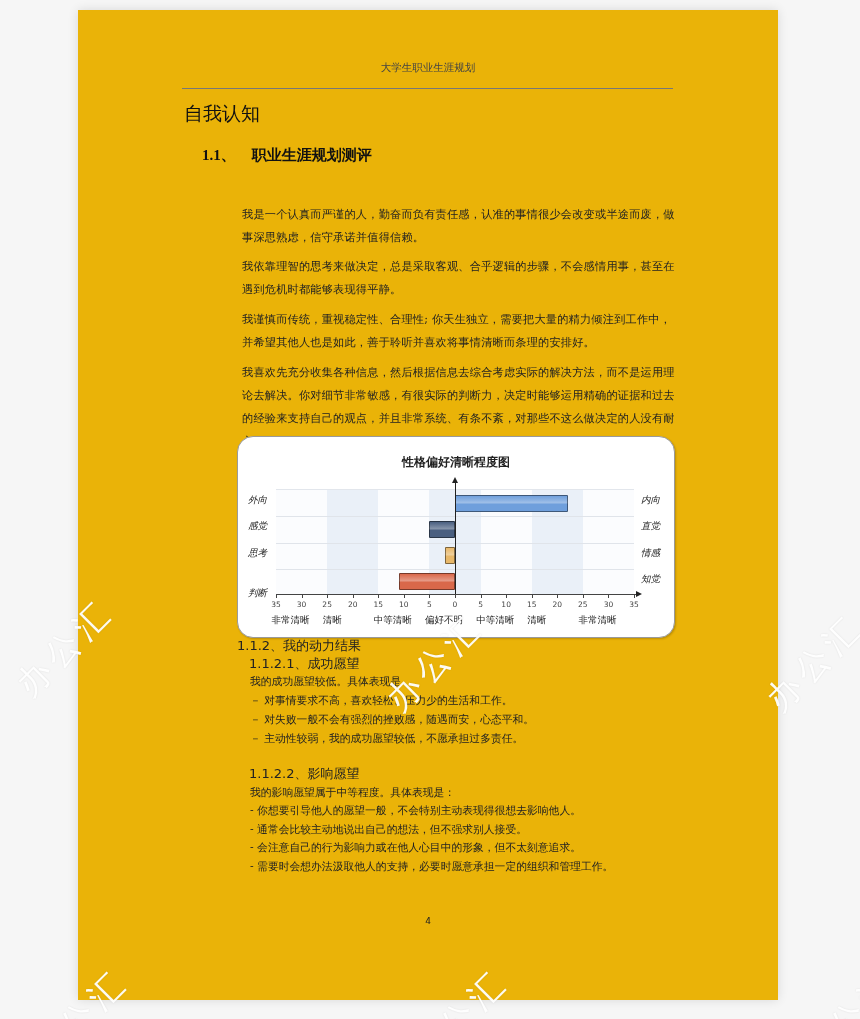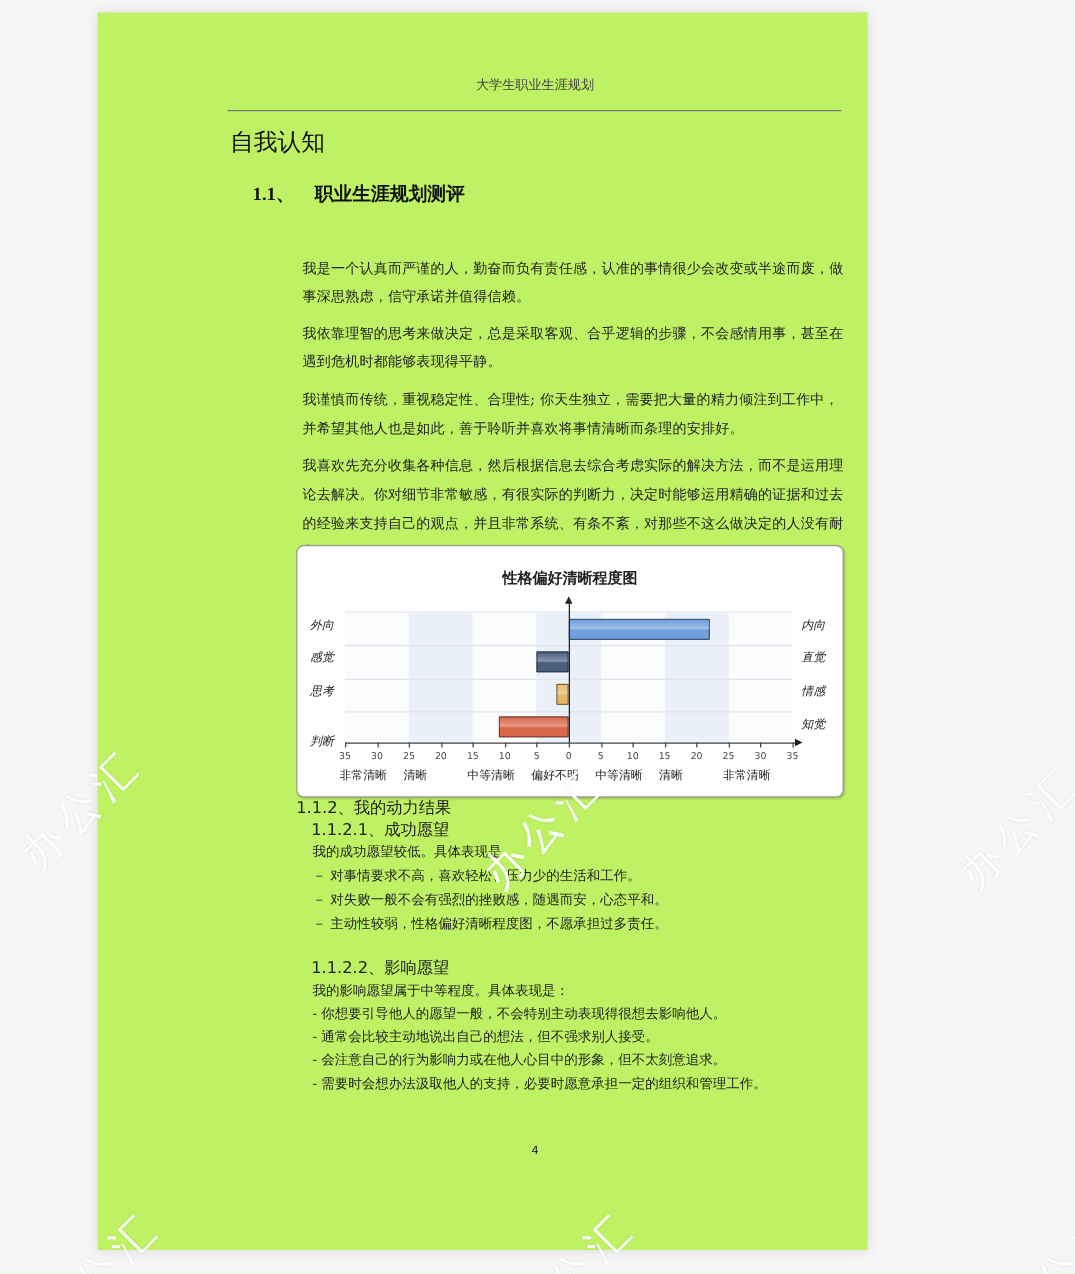--- a/index.html
+++ b/index.html
@@ -10,40 +10,40 @@
     color: #222;
   }
   .watermark {
     position: absolute; color: rgba(255,255,255,0.95);
     font-family: "DejaVu Sans", sans-serif; font-size: 34px;
     transform: rotate(-45deg); letter-spacing: 6px;
     text-shadow: 0 0 2px rgba(0,0,0,0.10);
     pointer-events: none; z-index: 5; white-space: nowrap;
   }
   .page {
-    position: absolute; left: 78px; top: 10px; width: 616px; height: 990px;
-    background: #bef264;
+    position: absolute; left: 78px; top: 10px; width: 700px; height: 990px;
+    background: #eab308;
     box-shadow: 0 0 10px rgba(0,0,0,0.12);
   }
   .abs { position: absolute; white-space: nowrap; }
   .header-title {
     left: 0; width: 700px; top: 51px; text-align: center;
     font-size: 10.5px; color: #444;
   }
   .header-rule { left: 104px; top: 78px; width: 491px; height: 1px; background: #777; }
   .h1 { left: 106px; top: 91px; font-family: "DejaVu Sans", sans-serif; font-size: 19px; color: #111; }
   .h2 { left: 124px; top: 136px; font-family: Liberation Serif, serif; font-size: 15px; font-weight: bold; color: #111; }
   .h2 .num { margin-right: 16px; }
   .h3 { left: 167px; top: 159px; font-size: 13.5px; color: #222; font-family: "DejaVu Sans", sans-serif; }
   .h3 .hl { color: #c0282d; font-family: "DejaVu Serif", serif; }
   .para { position: absolute; left: 164px; width: 440px; font-size: 11.2px; line-height: 23px; color: #222; white-space: normal; letter-spacing: 0.2px; }
 
   .chart-frame {
     position: absolute; left: 159px; top: 426px; width: 436px; height: 200px;
-    border: 1px solid #9a9a9a; border-radius: 6px; background: #fff;
+    border: 1px solid #9a9a9a; border-radius: 16px; background: #fff;
     box-shadow: 1px 1px 2px rgba(0,0,0,0.2);
   }
   .chart-title {
     position: absolute; left: 0; width: 436px; top: 17px; text-align: center;
     font-family: "DejaVu Sans", sans-serif; font-size: 12px; font-weight: bold; color: #222;
   }
   .plot { position: absolute; left: 38px; top: 52px; width: 358px; height: 105px; background: #fbfcfe; border-top: 1px solid #e2e6ec; }
   .band { position: absolute; top: 0; height: 105px; background: #eaf0f8; }
   .rowline { position: absolute; left: 0; width: 358px; height: 1px; background: #e0e4ea; }
   .bar { position: absolute; height: 17px; border: 1px solid rgba(0,0,0,0.45); box-sizing: border-box; border-radius: 1px; }
@@ -146,21 +146,21 @@
         <div class="zone-label" style="left: 289.286px; top: 177px;">清晰</div>
         <div class="zone-label" style="left: 340.429px; top: 177px;">非常清晰</div>
       </div>
   </div>
 
   <div class="abs sub-h3">1.1.2、我的动力结果</div>
   <div class="sub-h4" style="top:645px">1.1.2.1、成功愿望</div>
   <div class="line" style="top:665px">我的成功愿望较低。具体表现是</div>
   <div class="line" style="top:684px">－ 对事情要求不高，喜欢轻松、压力少的生活和工作。</div>
   <div class="line" style="top:703px">－ 对失败一般不会有强烈的挫败感，随遇而安，心态平和。</div>
-  <div class="line" style="top:722px">－ 主动性较弱，性格偏好清晰程度图，不愿承担过多责任。</div>
+  <div class="line" style="top:722px">－ 主动性较弱，我的成功愿望较低，不愿承担过多责任。</div>
 
   <div class="sub-h4" style="top:755px">1.1.2.2、影响愿望</div>
   <div class="line" style="top:776px">我的影响愿望属于中等程度。具体表现是：</div>
   <div class="line" style="top:794px">- 你想要引导他人的愿望一般，不会特别主动表现得很想去影响他人。</div>
   <div class="line" style="top:813px">- 通常会比较主动地说出自己的想法，但不强求别人接受。</div>
   <div class="line" style="top:831px">- 会注意自己的行为影响力或在他人心目中的形象，但不太刻意追求。</div>
   <div class="line" style="top:850px">- 需要时会想办法汲取他人的支持，必要时愿意承担一定的组织和管理工作。</div>
 
   <div class="abs page-num">4</div>
 </div>

